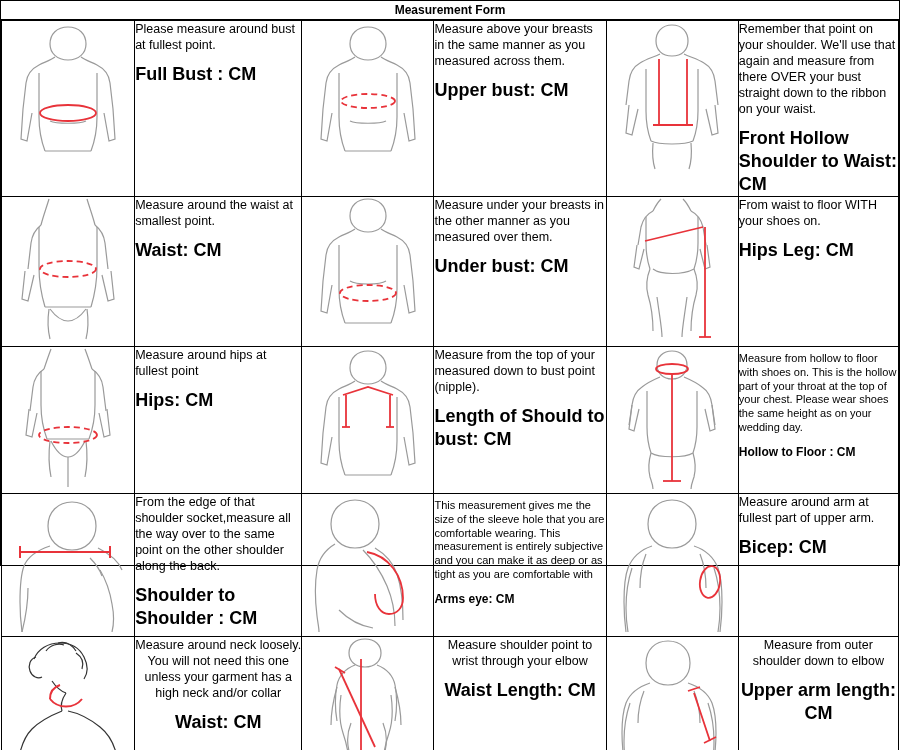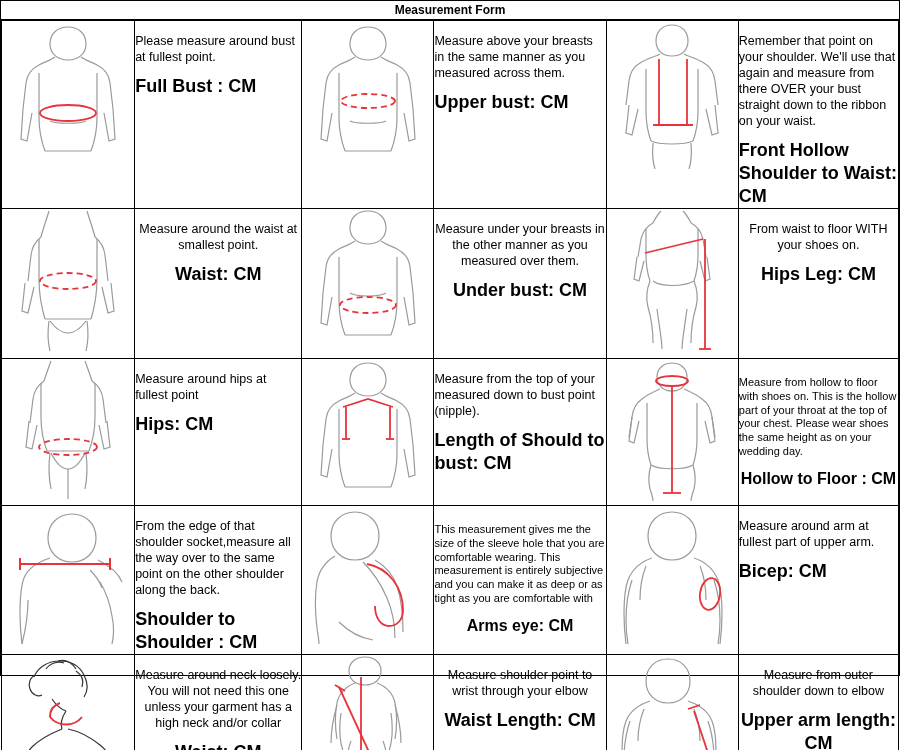--- a/index.html
+++ b/index.html
@@ -9,21 +9,21 @@
   }
   body {
     width: 900px;
     height: 750px;
     font-family: "Liberation Sans", sans-serif;
     color: #000000;
     overflow: hidden;
   }
   .page {
     width: 900px;
-    height: 676px;
+    height: 566px;
     box-sizing: border-box;
     border: 1px solid #000;
     display: flex;
     flex-direction: column;
   }
   .title-bar {
     height: 18px;
     line-height: 18px;
     text-align: center;
     font-size: 12px;
@@ -53,34 +53,33 @@
     font-size: 12.5px;
     line-height: 1.28;
   }
   td.txt.small {
     font-size: 11px;
     line-height: 1.25;
     padding-top: 5px;
   }
   .desc {
     display: block;
-    margin: 12px 0 10px 0;
+    margin: 0 0 10px 0;
   }
   .label {
     display: block;
     font-weight: bold;
     font-size: 18px;
   }
   .label.sm {
-    font-size: 16px;
-    text-align: center;
+    font-size: 12px;
   }
   svg { display: block; margin: 0 auto; }
   .rowh0 { height: 157px; }
-  .rowh1 { height: 150px; text-align: center; }
+  .rowh1 { height: 150px; }
   .rowh2 { height: 147px; }
   .rowh3 { height: 143px; }
   .rowh4 { height: 134px; text-align: center; }
   col.c1 { width: 133px; }
   col.c2 { width: 167px; }
   col.c3 { width: 132px; }
   col.c4 { width: 172px; }
   col.c5 { width: 132px; }
   col.c6 { width: 160px; }
 </style>

